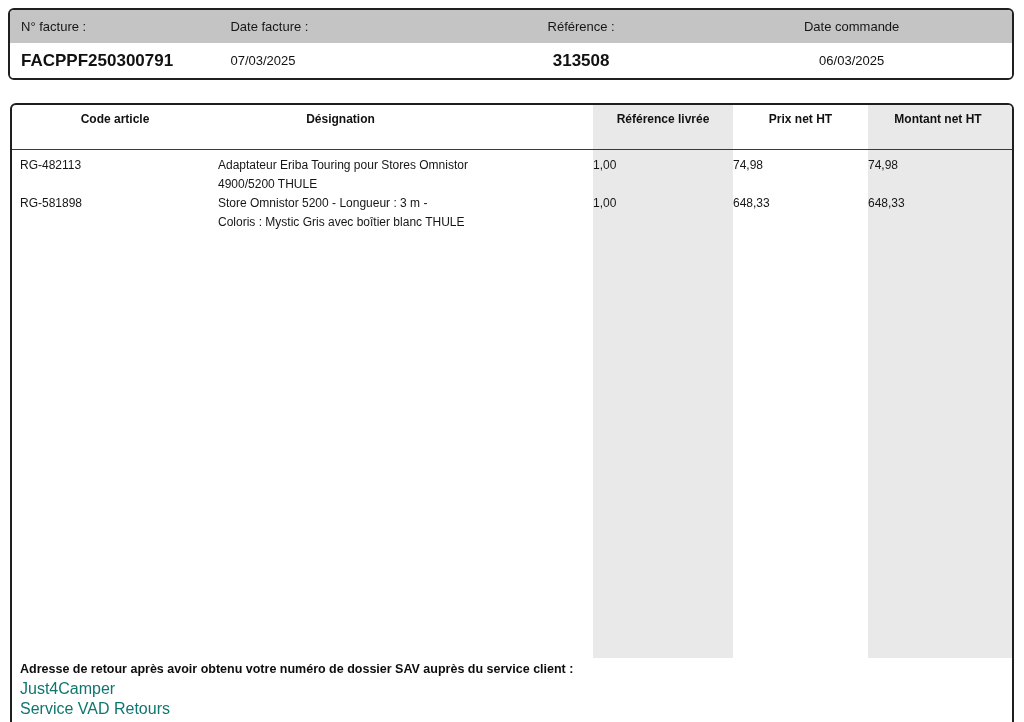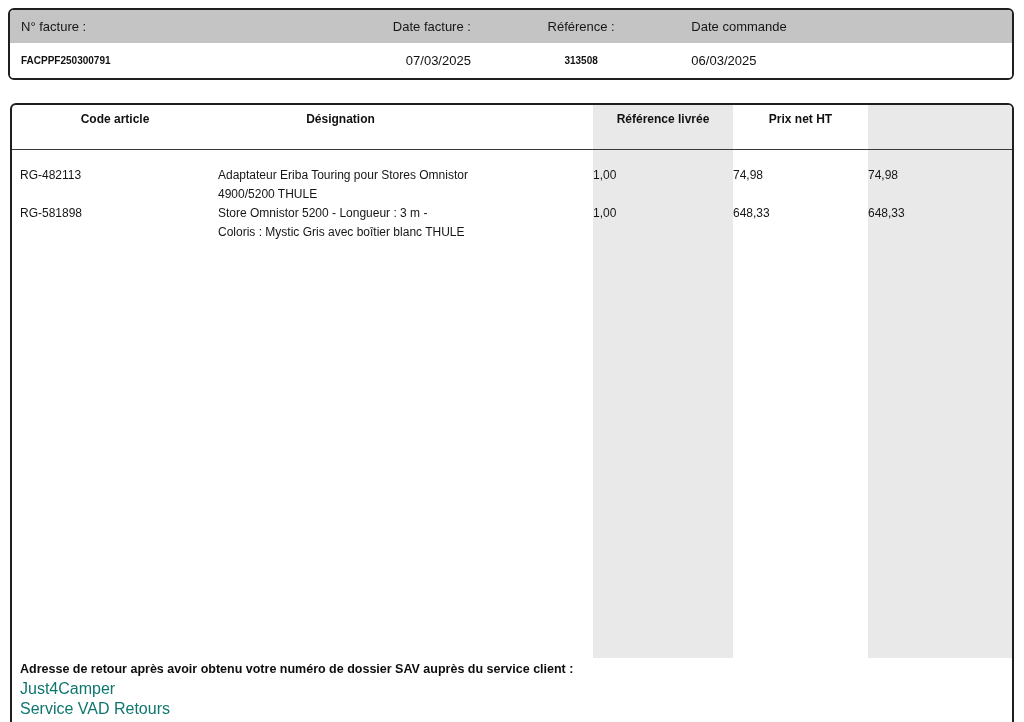--- a/index.html
+++ b/index.html
@@ -13,45 +13,45 @@
   }
   .info-header-row {
     display:flex; align-items:center; height:33px; background:#c4c4c4;
     font-size:13px; color:#161616;
   }
   .info-value-row {
     display:flex; align-items:center; height:35px; background:#fff; font-size:13px;
   }
   .ic  { flex:0 0 auto; white-space:nowrap; overflow:hidden; }
   .ic1 { width:22%; text-align:left; padding-left:11px; }
-  .ic2 { width:24%; text-align:right; }
+  .ic2 { width:24%; text-align:left; }
   .ic3 { width:22%; text-align:center; }
-  .ic4 { width:32%; text-align:left; }
-  .v-bold { font-weight:bold; font-size:10px; }
+  .ic4 { width:32%; text-align:center; }
+  .v-bold { font-weight:bold; font-size:17px; }
 
   
   .items-box {
     position:absolute; left:10px; top:103px; width:1004px; height:630px;
     border:2px solid #1f1f1f; border-radius:6px 6px 0 0; background:#fff; overflow:hidden;
   }
   .shade { position:absolute; top:0; height:553px; background:#e9e9e9; }
   .shade-qty    { left:581px; width:140px; }
   .shade-amount { left:856px; right:0; }
 
   .items-header {
     position:relative; display:grid;
     grid-template-columns:206px 375px 140px 135px 140px;
     padding-top:7px; height:44px;
     font-weight:bold; font-size:12px; color:#111;
   }
   .items-header > div { text-align:center; white-space:nowrap; }
   .h-designation { padding-right:130px; }
   .header-line { position:absolute; left:0; right:0; top:44px; height:1px; background:#3a3a3a; }
 
-  .items-rows { position:relative; padding-top:17px; }
+  .items-rows { position:relative; padding-top:7px; }
   .item-row {
     display:grid; grid-template-columns:206px 375px 140px 135px 140px;
     font-size:12px; line-height:19px; color:#161616;
   }
   .cell-code        { padding-left:8px; white-space:nowrap; }
   .cell-designation { max-width:250px; }
   .cell-num    { text-align:left; }
   .cell-qty    { padding-right:4px; }
   .cell-price  { padding-right:7px; }
   .cell-amount { padding-right:9px; }
@@ -80,20 +80,21 @@
 
 <div class="items-box">
   <div class="shade shade-qty"></div>
   <div class="shade shade-amount"></div>
 
   <div class="items-header">
     <div>Code article</div>
     <div class="h-designation">Désignation</div>
     <div>Référence livrée</div>
     <div>Prix net HT</div>
+    <div>Montant net HT</div>
   </div>
   <div class="header-line"></div>
 
   <div class="items-rows">
     <div class="item-row">
       <div class="cell-code">RG-482113</div>
       <div class="cell-designation">Adaptateur Eriba Touring pour Stores Omnistor 4900/5200 THULE</div>
       <div class="cell-num cell-qty">1,00</div>
       <div class="cell-num cell-price">74,98</div>
       <div class="cell-num cell-amount">74,98</div>

